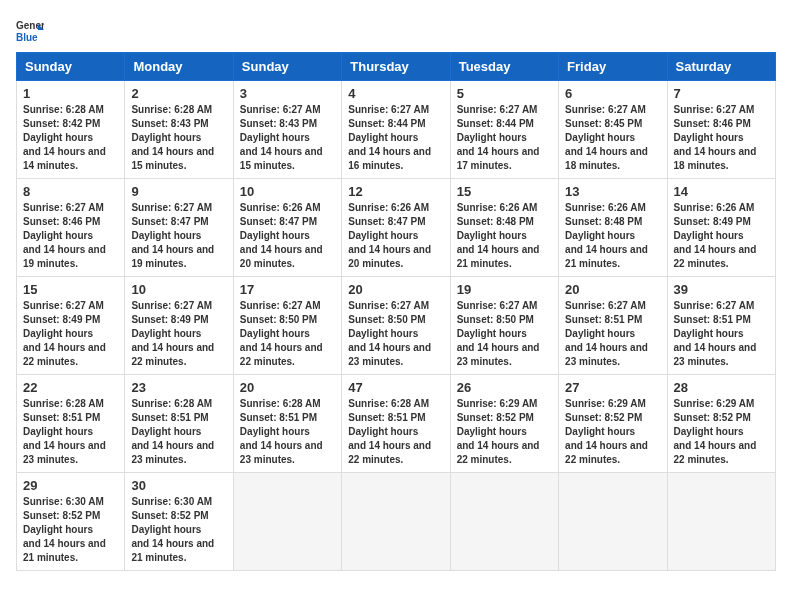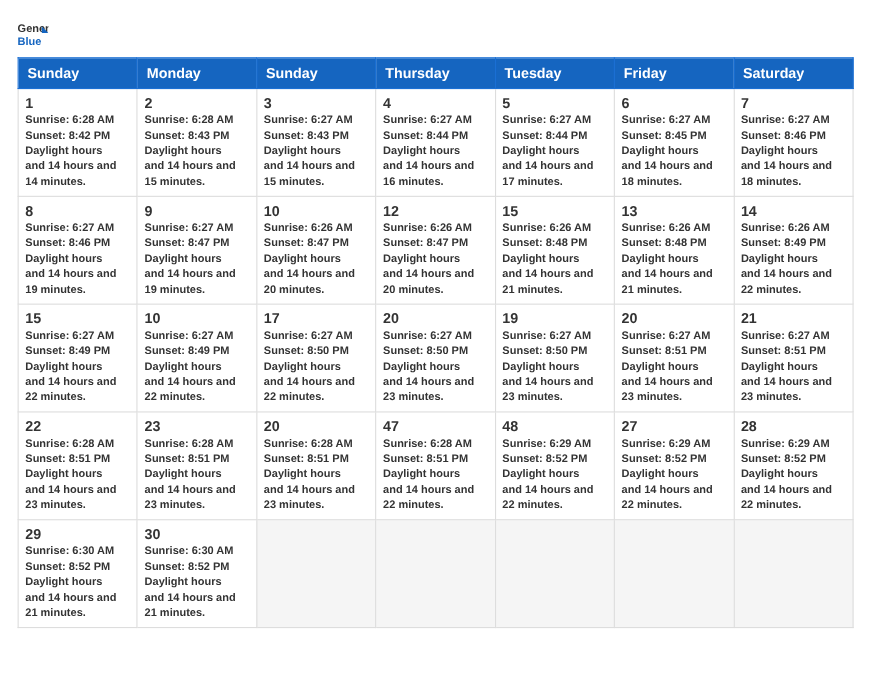--- a/index.html
+++ b/index.html
@@ -291,21 +291,21 @@
         <td>
           <span class="day-number">20</span>
         <div class="day-info">
           Sunrise: 6:27 AM<br>
           Sunset: 8:51 PM<br>
           Daylight hours<br>
           and 14 hours and 23 minutes.
         </div>
         </td>
         <td>
-          <span class="day-number">21</span>
+          <span class="day-number">39</span>
         <div class="day-info">
           Sunrise: 6:27 AM<br>
           Sunset: 8:51 PM<br>
           Daylight hours<br>
           and 14 hours and 23 minutes.
         </div>
         </td>
       </tr>
       <tr>
         <td>
@@ -338,21 +338,21 @@
         <td>
           <span class="day-number">47</span>
         <div class="day-info">
           Sunrise: 6:28 AM<br>
           Sunset: 8:51 PM<br>
           Daylight hours<br>
           and 14 hours and 22 minutes.
         </div>
         </td>
         <td>
-          <span class="day-number">48</span>
+          <span class="day-number">26</span>
         <div class="day-info">
           Sunrise: 6:29 AM<br>
           Sunset: 8:52 PM<br>
           Daylight hours<br>
           and 14 hours and 22 minutes.
         </div>
         </td>
         <td>
           <span class="day-number">27</span>
         <div class="day-info">

